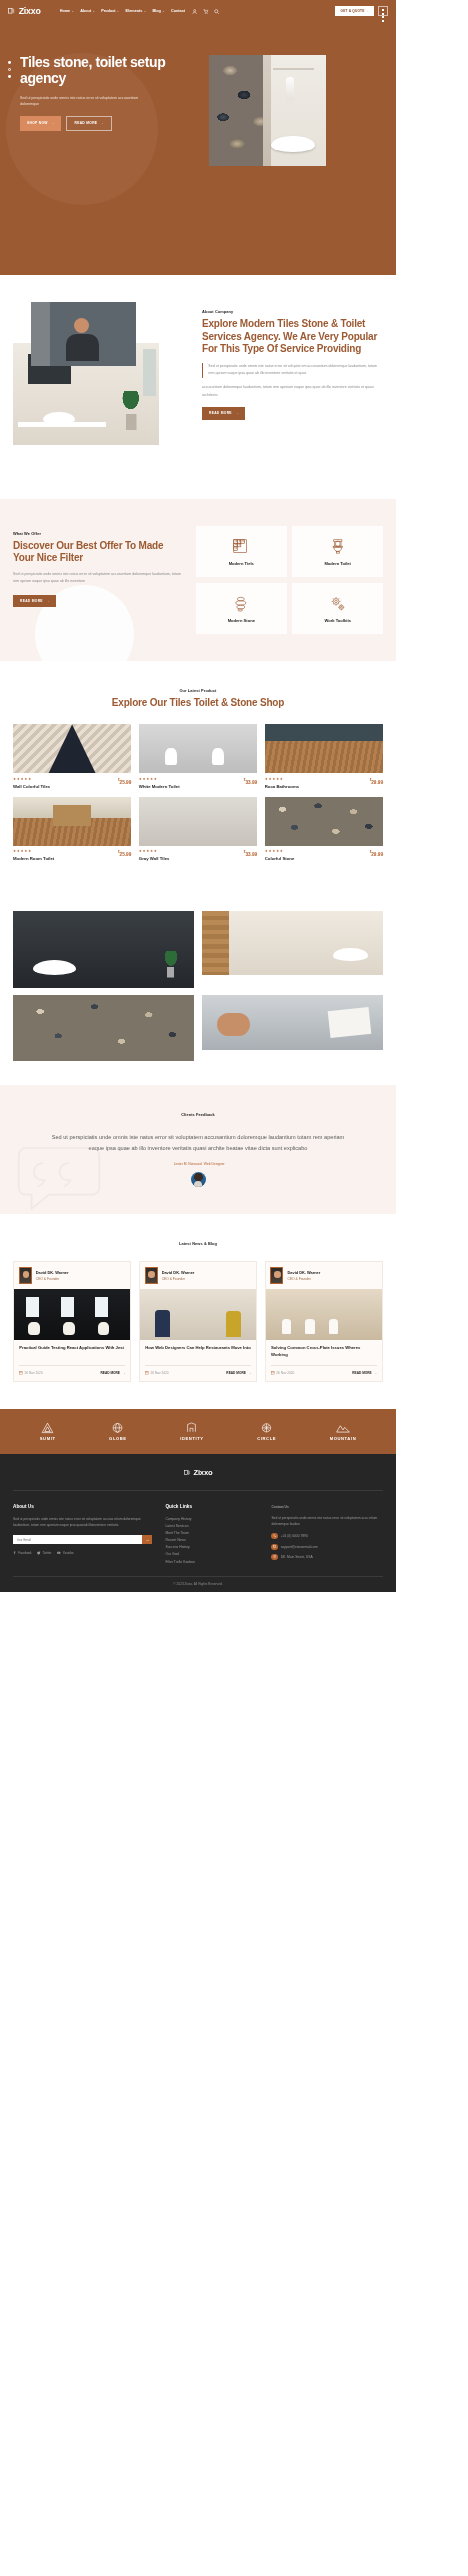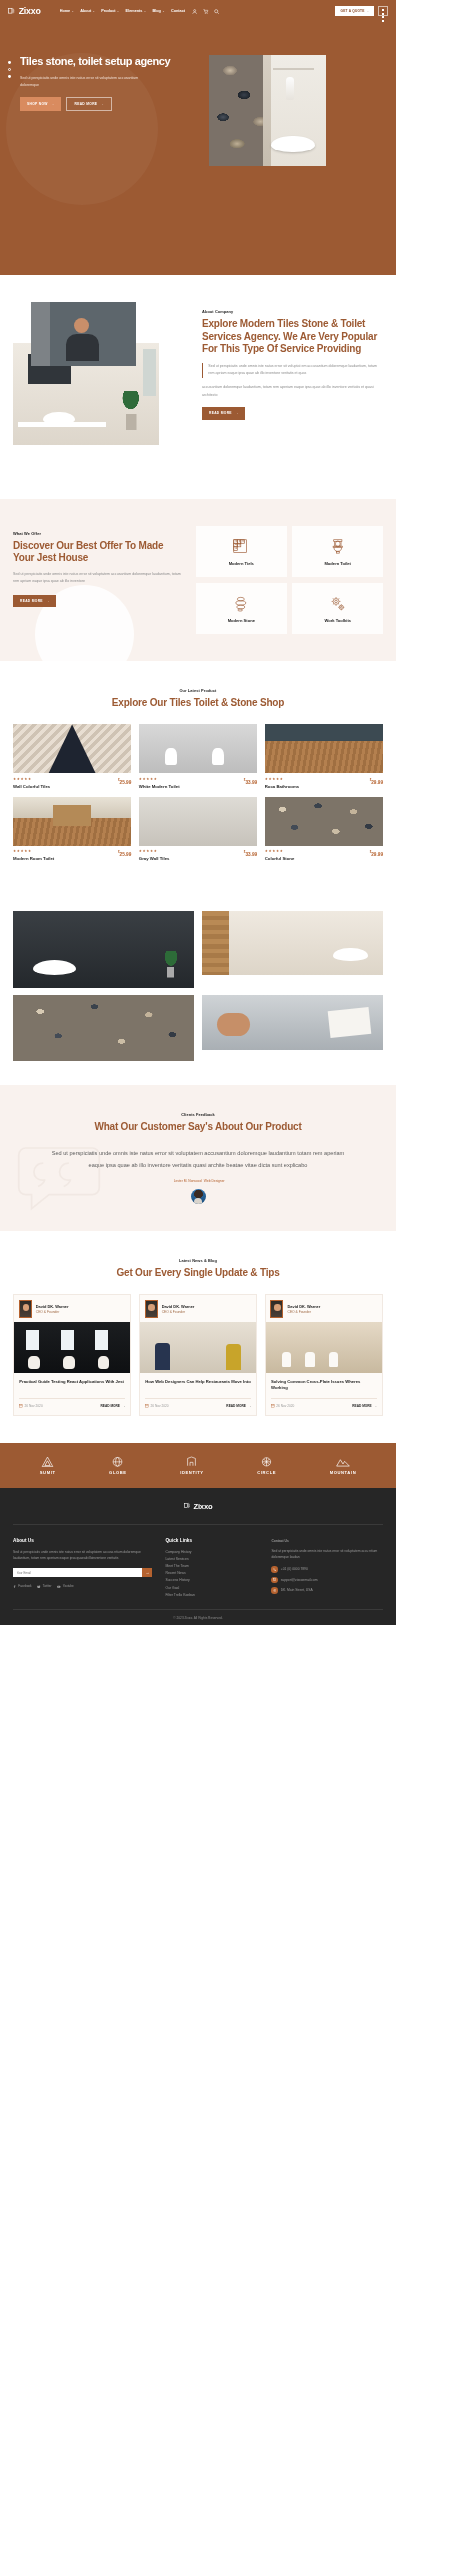--- a/index.html
+++ b/index.html
@@ -43,21 +43,21 @@
     padding:1.8px;
   }
   .grid-btn i { width:2.3px; height:2.3px; border:0.6px solid #fff; display:block; }
 
   .hero-inner { display:flex; padding:36px 13px 0 13px; position:relative; z-index:3; }
   .hero-left { width:176px; padding-left:7px; position:relative; }
   .dots { position:absolute; left:-4.7px; top:5.9px; display:flex; flex-direction:column; gap:4.1px; }
   .dots i { width:2.9px; height:2.9px; border-radius:50%; background:#fff; display:block; }
   .dots i.hollow { background:transparent; border:0.9px solid #fff; }
   h1.hero-title {
-    color:#fff; font-size:11px; line-height:1.14; font-weight:bold; letter-spacing:-0.4px;
+    color:#fff; font-size:14px; line-height:1.14; font-weight:bold; letter-spacing:-0.4px;
   }
   .hero-sub {
     color:#f0dfd4; font-size:3.6px; line-height:1.9; margin-top:7.6px; max-width:135px;
   }
   .hero-btns { display:flex; gap:5.3px; margin-top:8.2px; }
   .btn {
     font-size:3.3px; font-weight:bold; letter-spacing:0.3px; padding:4.1px 7px;
     display:inline-flex; align-items:center; gap:2.9px; white-space:nowrap;
   }
   .btn-solid { background:#d98b5f; color:#fff; }
@@ -420,21 +420,21 @@
         <span>READ MORE</span>
         <span>→</span>
       </span>
     </div>
   </section>
 
   <section class="sec tint offer">
     <div class="circle-deco"></div>
     <div class="offer-left">
       <div class="eyebrow">What We Offer</div>
-      <h2 class="sec-title">Discover Our Best Offer To Made Your Jest House</h2>
+      <h2 class="sec-title">Discover Our Best Offer To Made Your Nice Filter</h2>
       <p class="body-txt" style="margin-top:5.9px">Sed ut perspiciatis unde omnis iste natus error sit voluptatem accusantium doloremque laudantium, totam rem apriam eaque ipsa quae ab illo inventore</p>
       <span class="btn btn-brown">
         <span>READ MORE</span>
         <span>→</span>
       </span>
     </div>
     <div class="cards">
       <div class="card">
         <span>
           <svg width="17.6" height="17.6" viewBox="0 0 30 30" fill="none" stroke="#9c5a33" stroke-width="1.1">
@@ -601,33 +601,31 @@
 
   <section class="sec tint testi">
     <div class="ghost">
       <svg width="88" height="70" viewBox="0 0 150 120" fill="none" stroke="#ddd1c8" stroke-width="3">
         <path d="M18 12h114a12 12 0 0 1 12 12v56a12 12 0 0 1-12 12H58l-30 24V92H18A12 12 0 0 1 6 80V24A12 12 0 0 1 18 12z"></path>
         <path d="M48 38c-10 0-16 7-16 15s6 14 14 14c2 0 4 0 5-1-2 6-7 10-12 12"></path>
         <path d="M92 38c-10 0-16 7-16 15s6 14 14 14c2 0 4 0 5-1-2 6-7 10-12 12"></path>
       </svg>
     </div>
     <div class="eyebrow c">Clients Feedback</div>
-    <h2 class="sec-title c">What Our Customer Say's About Our Product</h2>
     <p class="testi-quote">Sed ut perspiciatis unde omnis iste natus error sit voluptatem accusantium doloremque laudantium totam rem aperiam eaque ipsa quae ab illo inventore veritatis quasi archite beatae vitae dicta sunt explicabo</p>
     <div class="testi-name">
       <span>Lester M. Norwood</span><span>Web Designer</span>
     </div>
     <div class="avatar">
         <div class="sh"></div>
       </div>
   </section>
 
   <section class="sec">
     <div class="eyebrow c">Latest News &amp; Blog</div>
-    <h2 class="sec-title c">Get Our Every Single Update &amp; Tips</h2>
 
     <div class="blog-grid">
 
       <article class="blog-card">
         <div class="blog-author">
           <div class="ava-sq"></div>
           <div>
             <div class="ava-name">David DK. Warner</div>
             <div class="ava-role">CEO &amp; Founder</div>
           </div>

